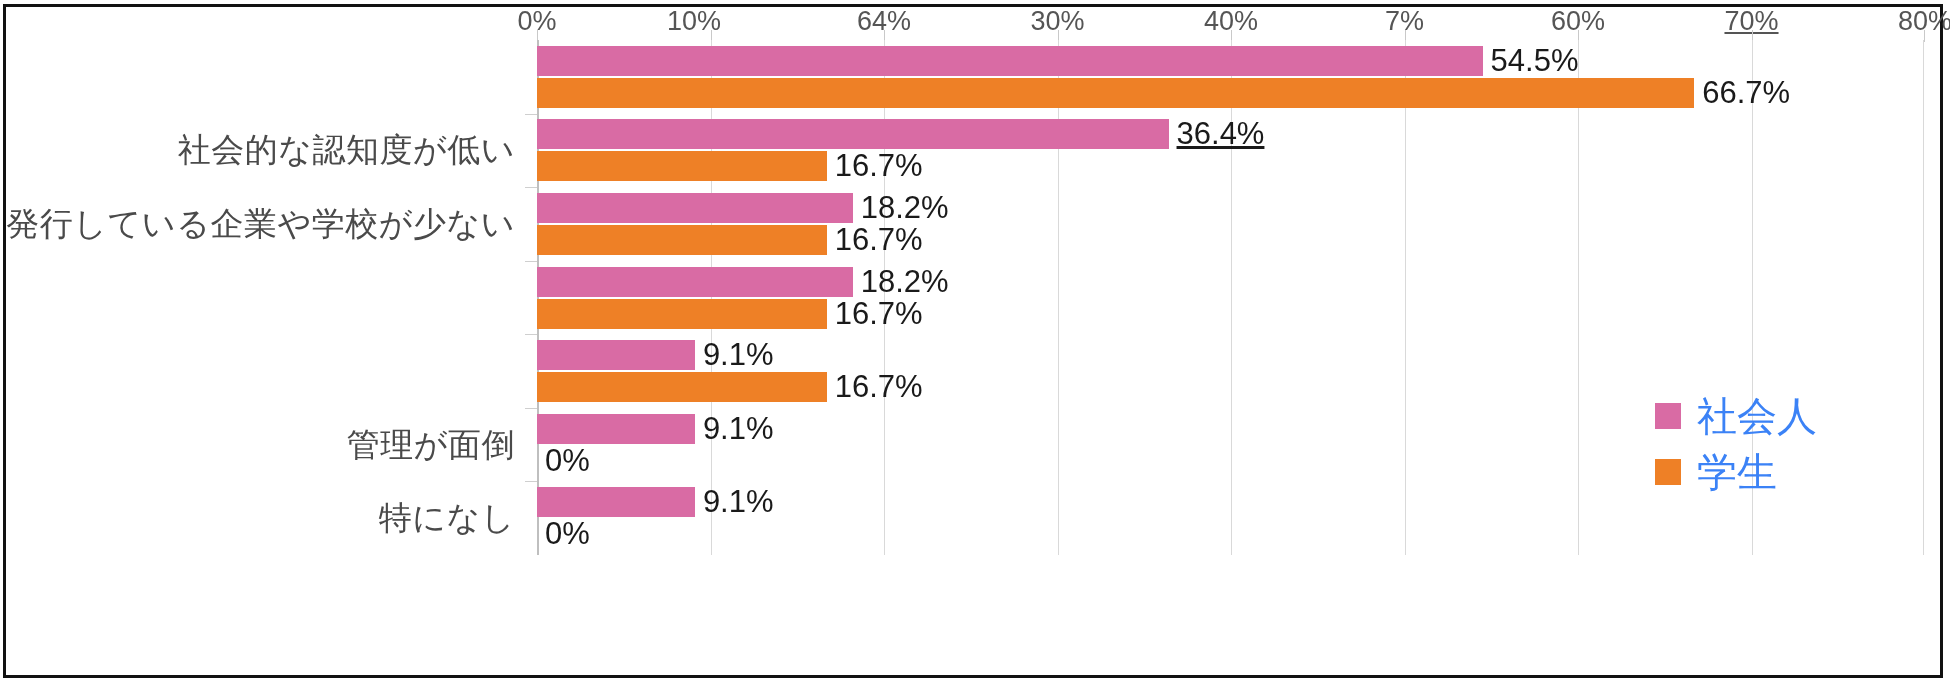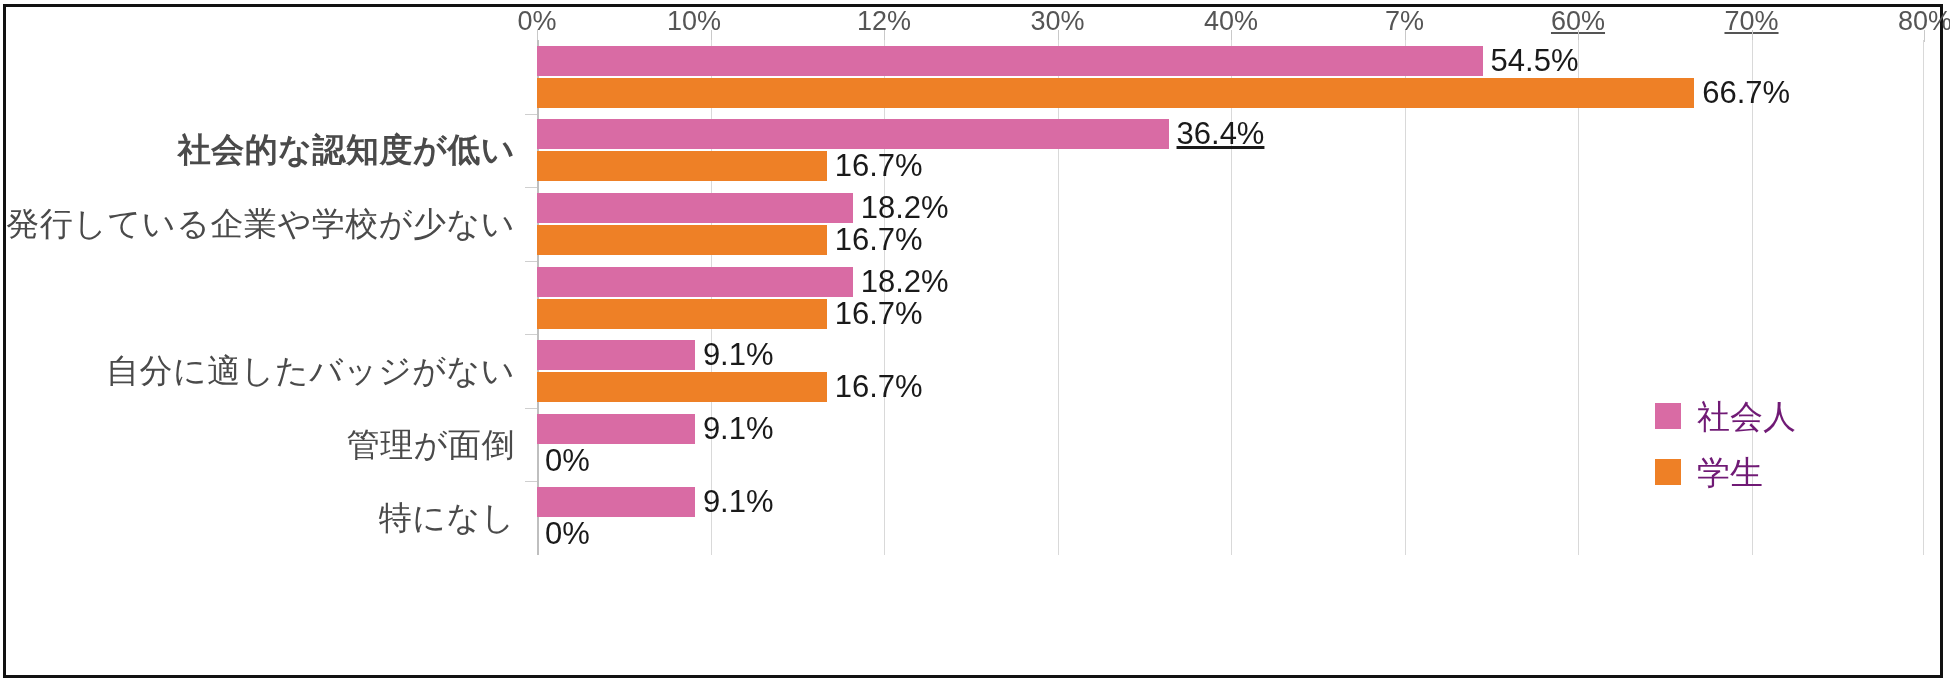--- a/index.html
+++ b/index.html
@@ -126,61 +126,60 @@
     height:56px;
   }
   .legend-swatch{
     width:26px;height:26px;
     margin-right:16px;
     flex:0 0 auto;
   }
   .legend-swatch.shakaijin{background:#d96ba4;}
   .legend-swatch.gakusei{background:#ee8026;}
   .legend-text{
-    font-size:33px;
-    color:#701a75;
+    font-size:40px;
+    color:#3b82f6;
     white-space:nowrap;
     line-height:1;
   }
 </style>
 </head>
 <body>
 
 <div id="chart-frame">
 
   <div id="chart-border"></div>
 
   <div id="xaxis-labels">
       <div class="xtick-label" style="left: 0px;">0%</div>
       <div class="xtick-label" style="left: 157px;">10%</div>
-      <div class="xtick-label" style="left: 347px;">12%</div>
+      <div class="xtick-label" style="left: 347px;">64%</div>
       <div class="xtick-label" style="left: 520.5px;">30%</div>
       <div class="xtick-label" style="left: 694px;">40%</div>
       <div class="xtick-label" style="left: 867.5px;">7%</div>
-      <div class="xtick-label" style="left: 1041px; text-decoration: underline;">60%</div>
+      <div class="xtick-label" style="left: 1041px;">60%</div>
       <div class="xtick-label" style="left: 1214.5px; text-decoration: underline;">70%</div>
       <div class="xtick-label" style="left: 1388px;">80%</div>
     </div>
 
   <div id="xticks">
       <div class="xtick" style="left: 0px;"></div>
       <div class="xtick" style="left: 173.5px;"></div>
       <div class="xtick" style="left: 347px;"></div>
       <div class="xtick" style="left: 520.5px;"></div>
       <div class="xtick" style="left: 694px;"></div>
       <div class="xtick" style="left: 867.5px;"></div>
       <div class="xtick" style="left: 1041px;"></div>
       <div class="xtick" style="left: 1214.5px;"></div>
       <div class="xtick" style="left: 1387px;"></div>
     </div>
 
   <div id="cat-labels">
-      <div class="cat-label" style="top: 93.3571px; font-weight: bold;">社会的な認知度が低い</div>
+      <div class="cat-label" style="top: 93.3571px;">社会的な認知度が低い</div>
       <div class="cat-label" style="top: 166.929px;">発行している企業や学校が少ない</div>
-      <div class="cat-label" style="top: 314.071px;">自分に適したバッジがない</div>
       <div class="cat-label" style="top: 387.643px;">管理が面倒</div>
       <div class="cat-label" style="top: 461.214px; text-align: center;">特になし</div>
     </div>
 
   <div id="plot">
       <div class="gridline zero" style="left: 0px;"></div>
       <div class="gridline" style="left: 173.5px;"></div>
       <div class="gridline" style="left: 347px;"></div>
       <div class="gridline" style="left: 520.5px;"></div>
       <div class="gridline" style="left: 694px;"></div>

